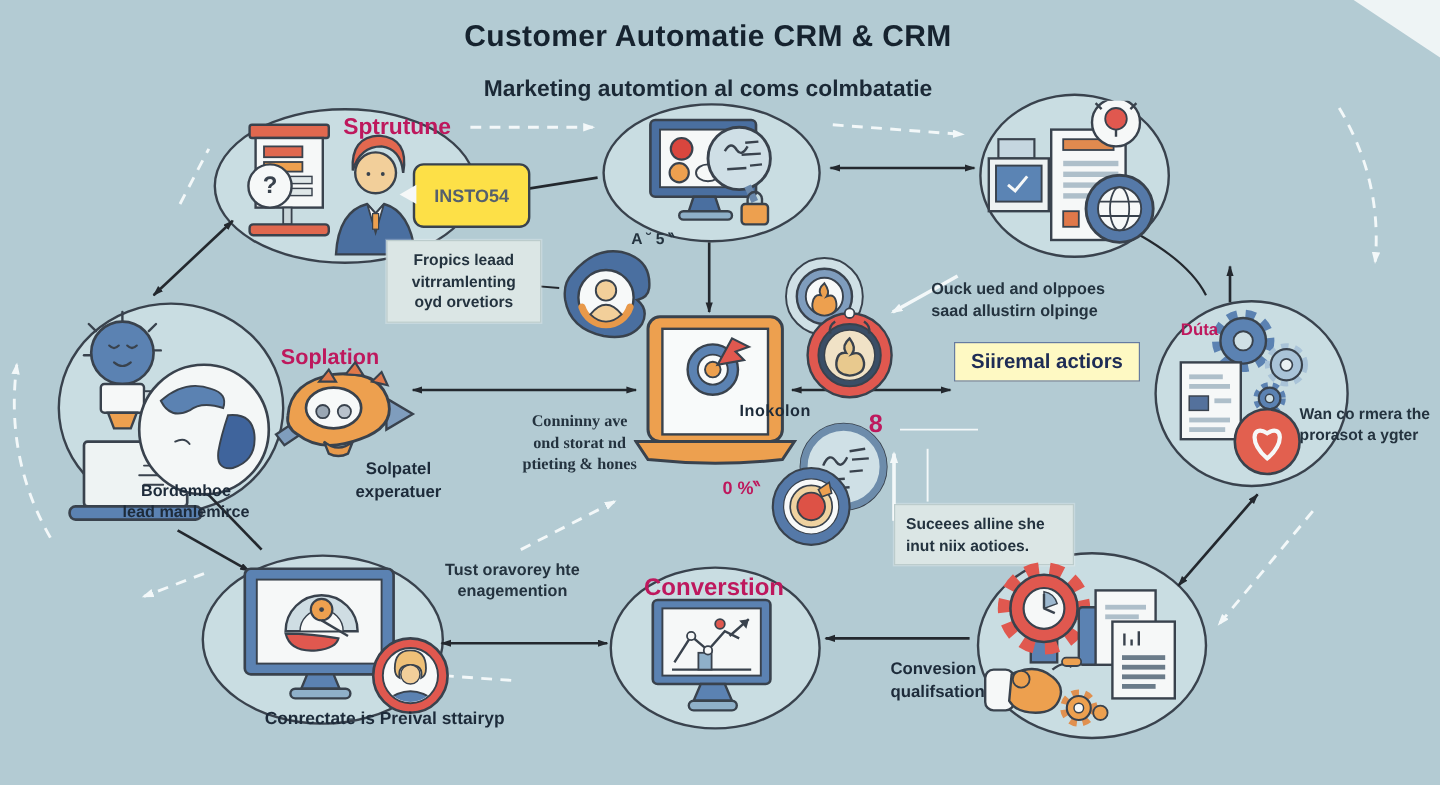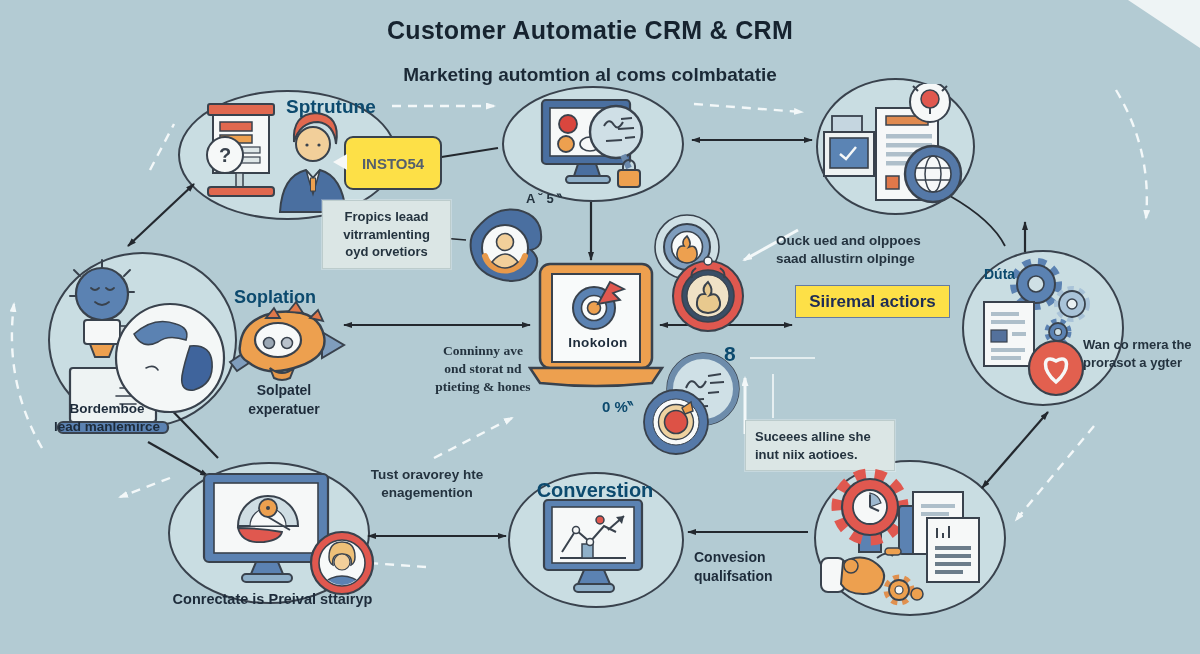--- a/index.html
+++ b/index.html
@@ -2,26 +2,26 @@
 <html><head>
 <meta charset="utf-8">
 <style>
   html,body{margin:0;padding:0;}
   body{font-family:"Liberation Sans", sans-serif;}
   #canvas{position:relative;width:1200px;height:654px;background:#b3cbd3;overflow:hidden;}
   .abs{position:absolute;}
   .node{position:absolute;border:2px solid #39424d;border-radius:50%;background:#c9dde2;}
   .title1{font-size:25px;font-weight:700;color:#16232f;letter-spacing:.3px;}
   .title2{font-size:19px;font-weight:700;color:#1b2936;margin-top:19px;}
-  .biglabel{font-weight:700;color:#0c4a6e;}
+  .biglabel{font-weight:700;color:#be185d;}
   .note{font-weight:600;color:#24333f;font-size:13.5px;line-height:1.35;}
   .notebox{background:#dbe6e5;border:1px solid #bccccc;box-shadow:0 0 0 1px rgba(255,255,255,.25);}
-  .caption{font-weight:700;color:#1d2b3a;font-size:14px;line-height:1.35;}
+  .caption{font-weight:700;color:#1d2b3a;font-size:14px;line-height:1.35;padding-left:48px;}
   .center{text-align:center;}
-  .actionbox{background:#fde047;border:1px solid #657ba1;color:#1e2c55;font-weight:700;
+  .actionbox{background:#fef9c3;border:1px solid #657ba1;color:#1e2c55;font-weight:700;
              font-size:17px;display:flex;align-items:center;justify-content:center;}
   .bubble{background:#fde047;border:2px solid #39424d;border-radius:9px;display:flex;
           align-items:center;justify-content:center;font-weight:700;font-size:15px;color:#55606d;}
   .bubble:before{content:"";position:absolute;left:-13px;top:16px;border-top:8px solid transparent;
           border-bottom:8px solid transparent;border-right:14px solid #f6f8f8;}
   .qmark{width:34px;height:34px;border-radius:50%;background:#f6f8f8;border:2px solid #39424d;
          display:flex;align-items:center;justify-content:center;font-size:20px;font-weight:700;color:#39424d;}
   .corner{width:0;height:0;border-top:48px solid #eef4f5;border-left:72px solid transparent;right:0;top:0;}
   svg{display:block;}
 </style>

